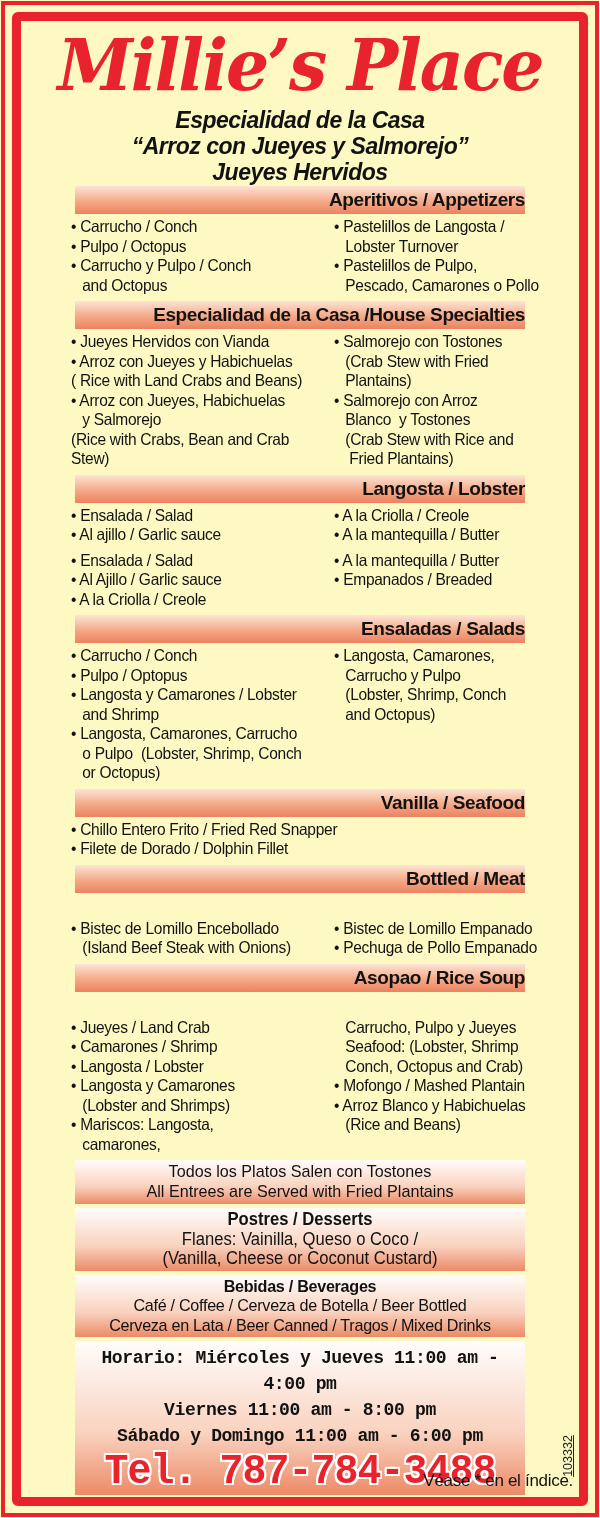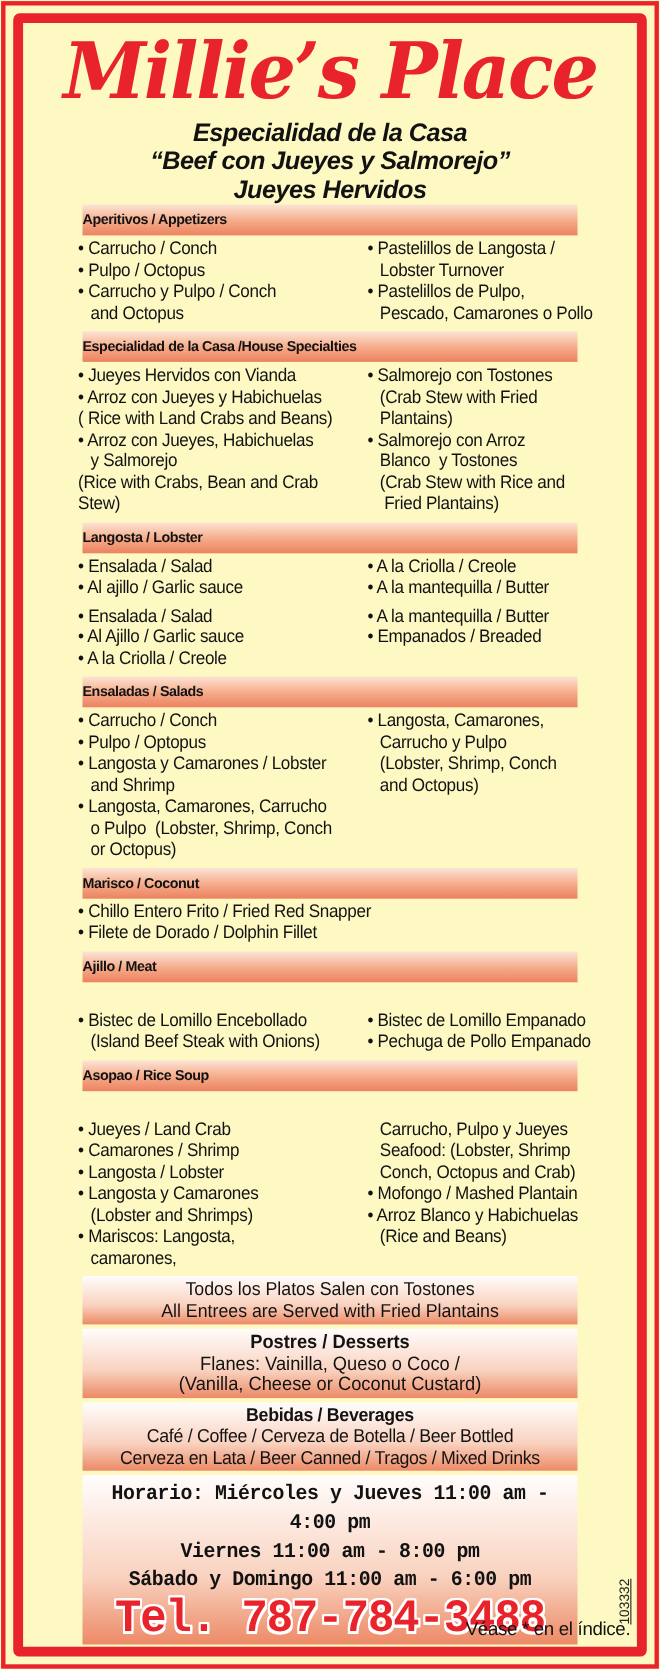--- a/index.html
+++ b/index.html
@@ -16,21 +16,21 @@
   .inner-frame{position:absolute;inset:12px;border:9px solid var(--red);border-radius:6px;pointer-events:none;}
   .content{position:absolute;left:21px;top:21px;right:21px;bottom:21px;}
 
   .script-title{font-family:"DejaVu Serif",serif;font-style:italic;font-weight:600;
     color:var(--red);font-size:68px;line-height:84px;text-align:center;margin:2px 0 0;
     letter-spacing:-2px;transform:scaleY(1.04);}
   .subtitle{text-align:center;font-weight:bold;font-style:italic;font-size:23px;
     line-height:26px;letter-spacing:-0.5px;margin-bottom:1px;}
 
   .menu-section{margin-bottom:6px;}
-  .banner{width:450px;margin:0 auto;text-align:left;font-weight:bold;font-size:13px;
+  .banner{width:450px;margin:0 auto;text-align:right;font-weight:bold;font-size:19px;
     line-height:26px;padding:1px 0;letter-spacing:-0.4px;background:var(--banner-grad);
     white-space:nowrap;}
   .cols{display:flex;margin-top:3px;padding:0 12px 0 50px;}
   .cols.gap-top{margin-top:26px;}
   .col{transform:scaleX(0.94);transform-origin:0 0;}
   .col:first-child{width:53%;flex:none;}
   .col:last-child{flex:1;}
   .cols.single .col:first-child{width:100%;}
   .item{font-size:16.5px;line-height:19.5px;letter-spacing:-0.3px;padding-left:12px;
     text-indent:-12px;white-space:pre-wrap;}
@@ -61,21 +61,21 @@
 
 <div class="page">
   <div class="outer-frame"></div>
   <div class="inner-frame"></div>
 
   <div class="content">
     <h1 class="script-title">Millie’s Place</h1>
 
     <div class="subtitle">
       <div>Especialidad de la Casa</div>
-      <div>“Beef con Jueyes y Salmorejo”</div>
+      <div>“Arroz con Jueyes y Salmorejo”</div>
       <div>Jueyes Hervidos</div>
     </div>
 
     <div id="sections">
         <section class="menu-section">
           <div class="banner">Aperitivos / Appetizers</div>
           <div class="cols">
             <div class="col">
               <div class="item dot">Carrucho / Conch</div>
               <div class="item dot">Pulpo / Octopus</div>
@@ -137,30 +137,30 @@
               <div class="item dot">Pulpo / Optopus</div>
               <div class="item dot">Langosta y Camarones / Lobster<br>and Shrimp</div>
               <div class="item dot">Langosta, Camarones, Carrucho<br>o Pulpo  (Lobster, Shrimp, Conch<br>or Octopus)</div>
             </div>
             <div class="col">
               <div class="item dot">Langosta, Camarones,<br>Carrucho y Pulpo<br>(Lobster, Shrimp, Conch<br>and Octopus)</div>
             </div>
           </div>
         </section>
         <section class="menu-section">
-          <div class="banner">Marisco / Coconut</div>
+          <div class="banner">Vanilla / Seafood</div>
           <div class="cols single">
             <div class="col">
               <div class="item dot">Chillo Entero Frito / Fried Red Snapper</div>
               <div class="item dot">Filete de Dorado / Dolphin Fillet</div>
             </div>
           </div>
         </section>
         <section class="menu-section">
-          <div class="banner">Ajillo / Meat</div>
+          <div class="banner">Bottled / Meat</div>
           <div class="cols gap-top">
             <div class="col">
               <div class="item dot">Bistec de Lomillo Encebollado<br>(Island Beef Steak with Onions)</div>
             </div>
             <div class="col">
               <div class="item dot">Bistec de Lomillo Empanado</div>
               <div class="item dot">Pechuga de Pollo Empanado</div>
             </div>
           </div>
         </section>

